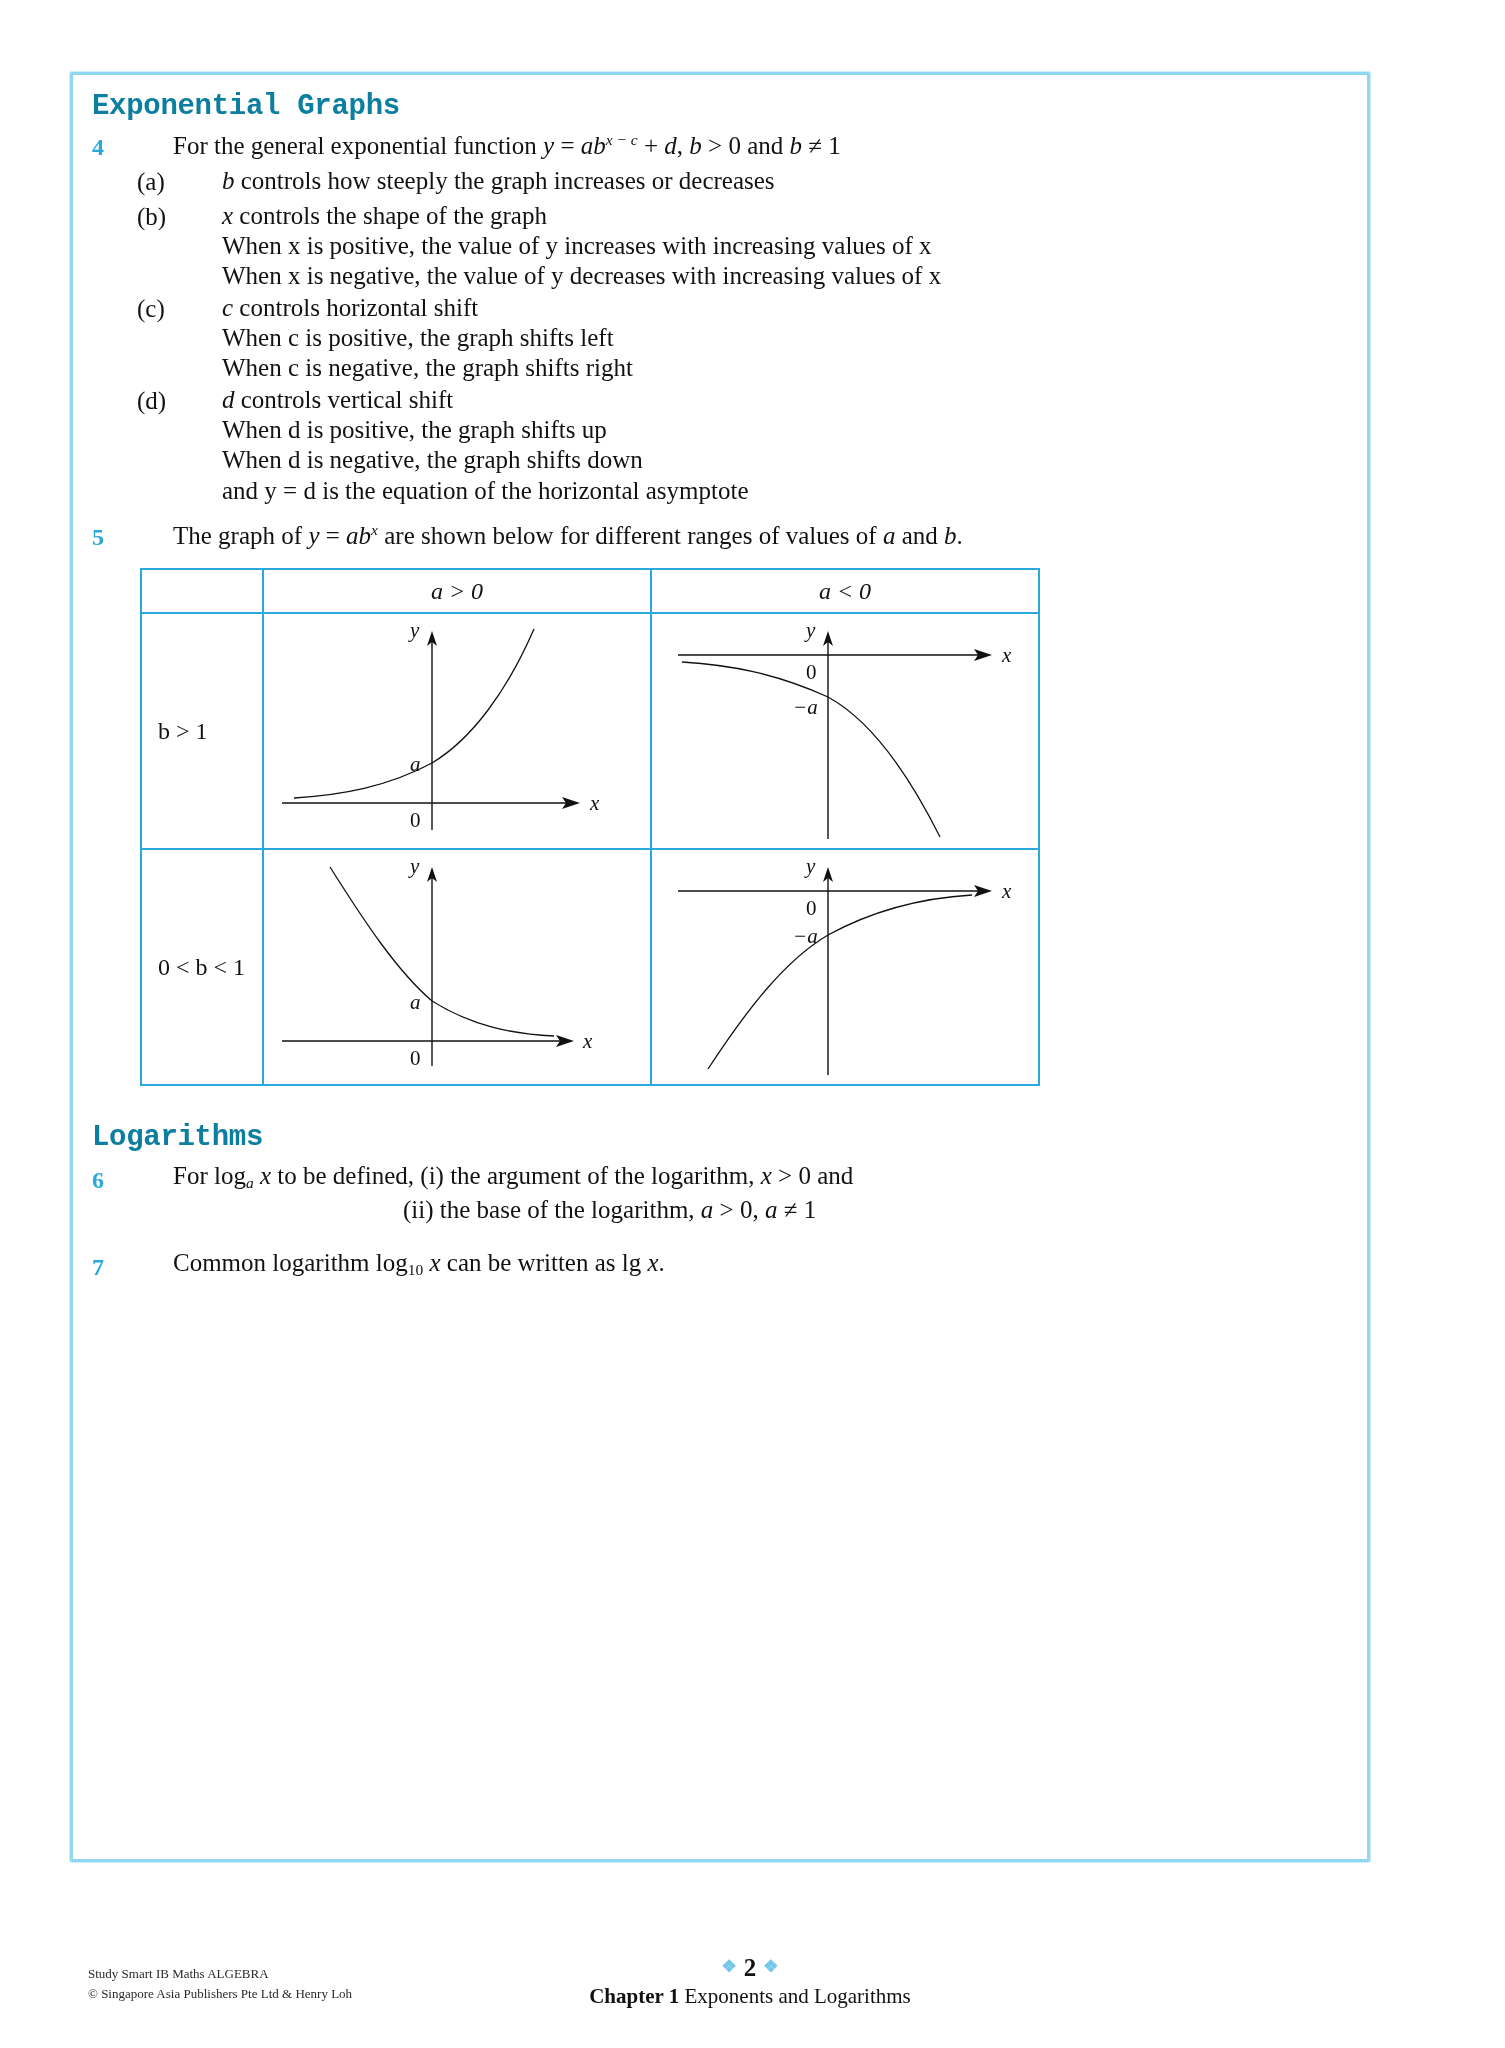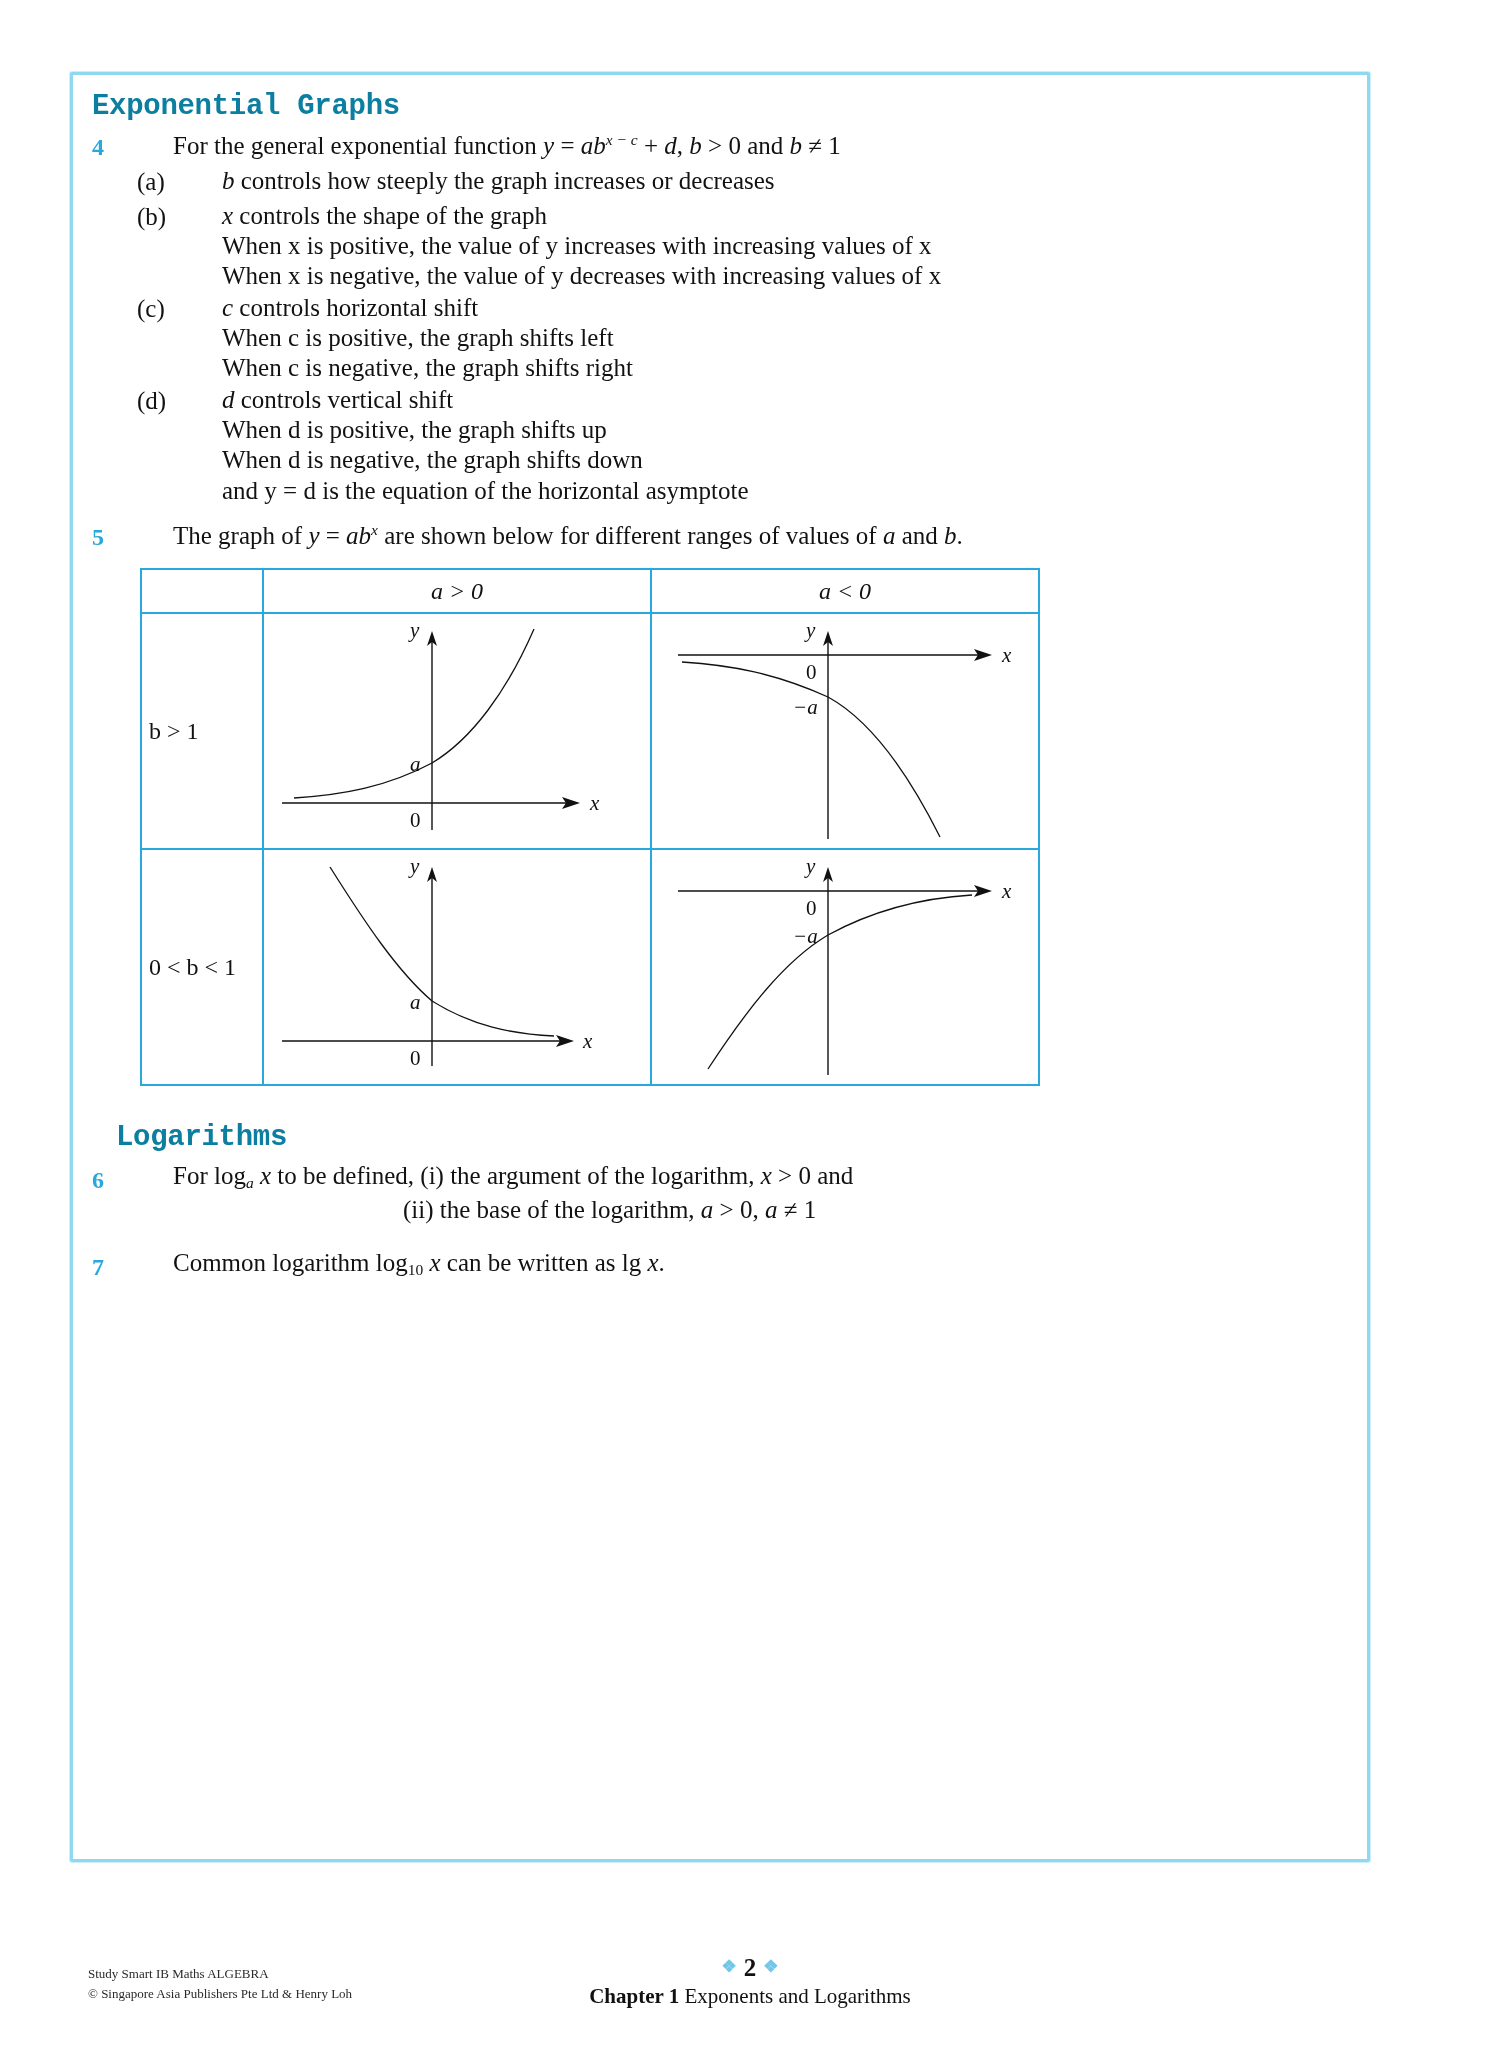--- a/index.html
+++ b/index.html
@@ -41,21 +41,21 @@
   
   .section-heading {
     position: absolute;
     font-family: Liberation Mono, monospace;
     font-weight: bold;
     font-size: 29px;
     letter-spacing: -0.3px;
     color: #0c7ea0;
   }
   #heading-exponential { left: 92px; top: 90px; }
-  #heading-logarithms  { left: 92px; top: 1121px; margin-left: 24px; }
+  #heading-logarithms  { left: 92px; top: 1121px; }
 
   
   .item-num {
     position: absolute;
     font-family: "Liberation Serif", serif;
     font-weight: bold;
     font-size: 24px;
     color: #29a8dd;
   }
   .para {
@@ -99,21 +99,21 @@
   .row-graph  { height: 236px; }
   .hdr-text {
     font-size: 24px;
     font-style: italic;
     color: #121212;
   }
   .row-label-text {
     font-size: 24px;
     color: #121212;
     text-align: left;
-    padding-left: 7px;
+    padding-left: 16px;
   }
   .graph-cell svg { display: block; margin: 0 auto; }
 
   
   .footer-left {
     position: absolute;
     left: 78px;
     top: 1964px;
     font-family: "Liberation Serif", serif;
     font-size: 13px;

